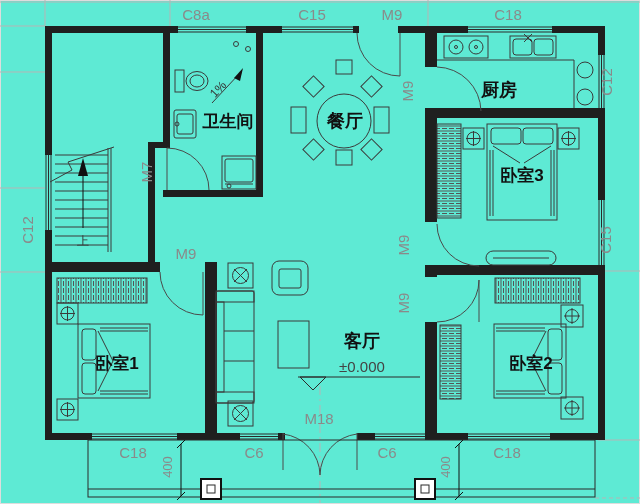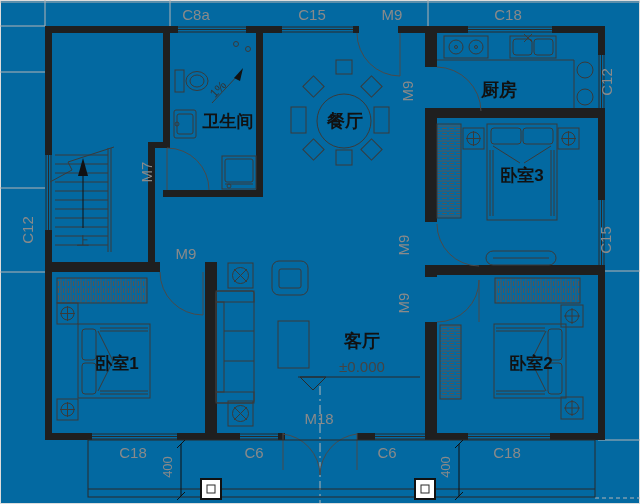--- a/index.html
+++ b/index.html
@@ -1,16 +1,16 @@
 <!DOCTYPE html>
 <html><head>
 <meta charset="utf-8">
 <style>
   html,body{margin:0;padding:0;background:#ffffff;}
-  .stage{width:640px;height:504px;position:relative;background:#0369a1;}
+  .stage{width:640px;height:504px;position:relative;background:#5eead4;}
   svg{display:block;}
   text{font-family:"Liberation Sans","DejaVu Sans",sans-serif;}
   .dim{fill:#8a8a8a;font-size:15px;}
   .dim-sm{fill:#8a8a8a;font-size:13px;}
   .room{fill:#111111;font-size:18px;font-weight:bold;}
   .room-sm{fill:#111111;font-size:17px;font-weight:bold;}
   .anno{fill:#444444;font-size:15px;}
   .tiny{fill:#333333;font-size:12px;}
   .ln{stroke:#2a2a2a;stroke-width:1;fill:none;}
   .furn{stroke:#3a3a3a;stroke-width:1;fill:none;}

